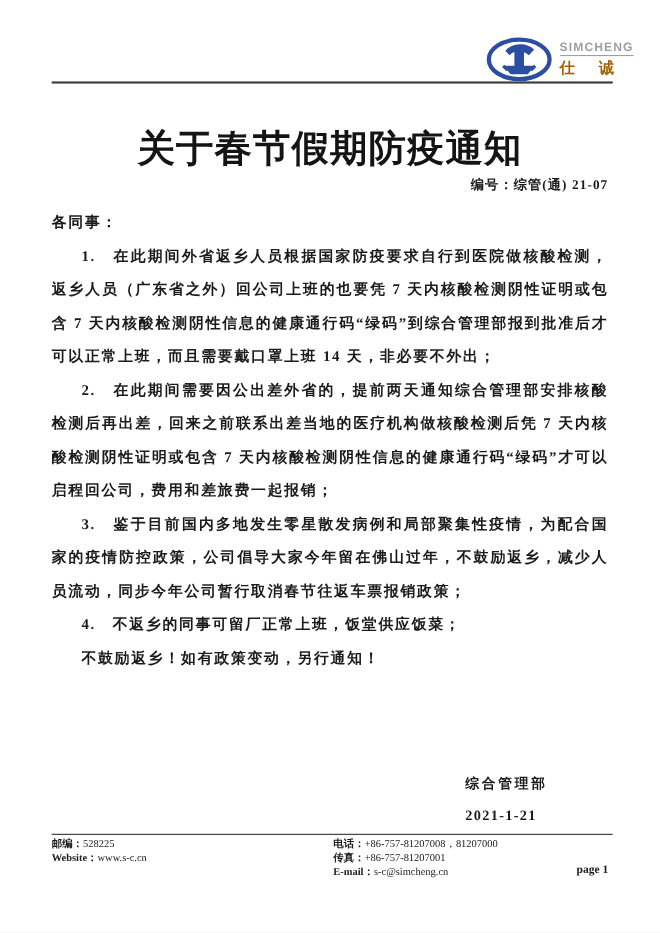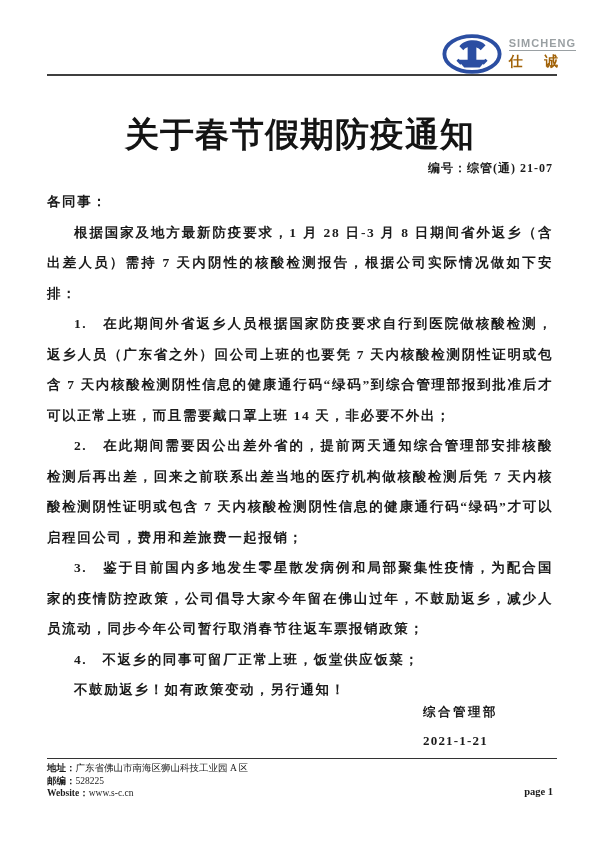--- a/index.html
+++ b/index.html
@@ -112,42 +112,49 @@
     </div>
   </div>
 
   <div class="header-rule"></div>
 
   <div class="notice-title">关于春节假期防疫通知</div>
   <div class="doc-number">编号：综管(通) 21-07</div>
 
   <div class="body-text">
     <p>各同事：</p>
-    <p class="indent">根据国家及地方最新防疫要求，1 月 28 日-3 月 8 日期间省外返乡（含出差人员）需持 7 天内阴性的核酸检测报告，根据公司实际情况做如下安排：</p>
     <p class="indent">1.　在此期间外省返乡人员根据国家防疫要求自行到医院做核酸检测，返乡人员（广东省之外）回公司上班的也要凭 7 天内核酸检测阴性证明或包含 7 天内核酸检测阴性信息的健康通行码“绿码”到综合管理部报到批准后才可以正常上班，而且需要戴口罩上班 14 天，非必要不外出；</p>
     <p class="indent">2.　在此期间需要因公出差外省的，提前两天通知综合管理部安排核酸检测后再出差，回来之前联系出差当地的医疗机构做核酸检测后凭 7 天内核酸检测阴性证明或包含 7 天内核酸检测阴性信息的健康通行码“绿码”才可以启程回公司，费用和差旅费一起报销；</p>
     <p class="indent">3.　鉴于目前国内多地发生零星散发病例和局部聚集性疫情，为配合国家的疫情防控政策，公司倡导大家今年留在佛山过年，不鼓励返乡，减少人员流动，同步今年公司暂行取消春节往返车票报销政策；</p>
     <p class="indent">4.　不返乡的同事可留厂正常上班，饭堂供应饭菜；</p>
     <p class="indent">不鼓励返乡！如有政策变动，另行通知！</p>
   </div>
 
   <div class="signature">
     <span class="sig-dept">综合管理部</span>
     <span class="sig-date">2021-1-21</span>
   </div>
 
   <div class="footer-rule"></div>
   <div class="footer">
     <div class="footer-col-left">
       <div class="footer-row">
-        <span class="lbl">地址：</span><span>广东省佛山市南海区狮山科技工业园 A 区</span>
-      </div>
-      <div class="footer-row">
         <span class="lbl">邮编：</span><span>528225</span>
       </div>
       <div class="footer-row">
         <span class="lbl">Website：</span><span>www.s-c.cn</span>
+      </div>
+    </div>
+    <div class="footer-col-right">
+      <div class="footer-row">
+        <span class="lbl">电话：</span><span>+86-757-81207008，81207000</span>
+      </div>
+      <div class="footer-row">
+        <span class="lbl">传真：</span><span>+86-757-81207001</span>
+      </div>
+      <div class="footer-row">
+        <span class="lbl">E-mail：</span><span>s-c@simcheng.cn</span>
       </div>
     </div>
     <div class="page-number">page 1</div>
   </div>
 
 </div>
 
 </body></html>

